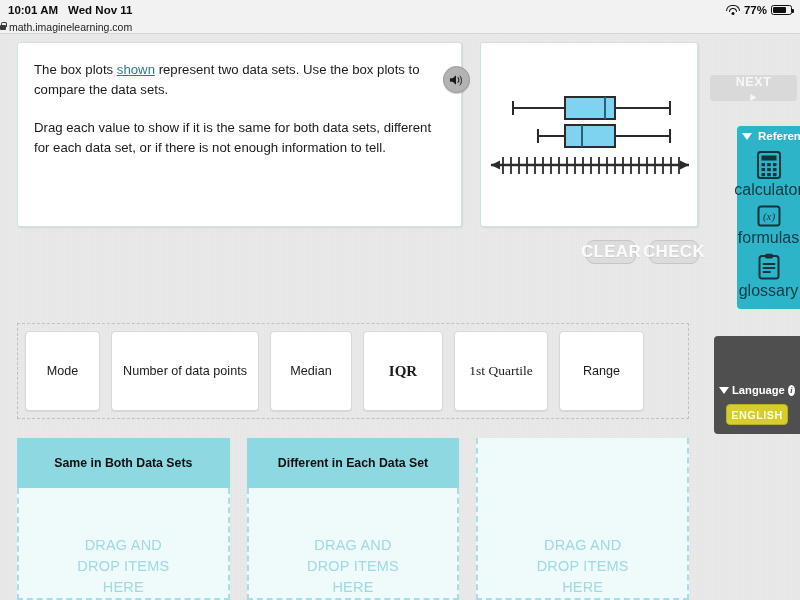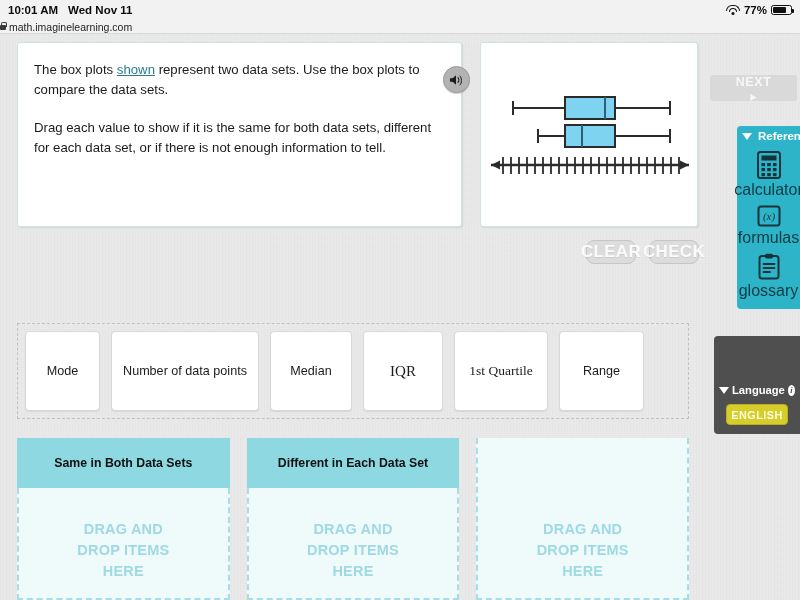--- a/index.html
+++ b/index.html
@@ -133,21 +133,21 @@
     border: 1px solid #d8d8d8; border-radius: 4px;
     display: flex; align-items: center; justify-content: center;
     font-size: 12.6px; color: #1b1b1b;
     box-shadow: 0 1px 1px rgba(0,0,0,.07);
     padding: 0 10px; text-align: center;
     flex: 0 0 auto;
   }
   .tile.w-mode  { width: 75px; }
   .tile.w-ndp   { width: 148px; }
   .tile.w-med   { width: 82px; }
-  .tile.w-iqr   { width: 80px; font-family: "Liberation Serif", serif; font-size: 15px; }
+  .tile.w-iqr   { width: 80px; font-family: "Liberation Serif", serif; font-size: 15px; font-weight: bold; }
   .tile.w-q1    { width: 94px; font-family: "Liberation Serif", serif; font-size: 13.5px; }
   .tile.w-range { width: 85px; }
 
   
   #dropzones {
     position: absolute; left: 17px; top: 404px;
     width: 672px; height: 162px;
     display: flex; gap: 17px;
   }
   .dropzone { flex: 1; display: flex; flex-direction: column; }
@@ -155,22 +155,21 @@
     background: #8ed8e2; color: #111;
     font-size: 12.3px; font-weight: bold;
     text-align: center; padding: 8px 6px;
     line-height: 16px; min-height: 50px;
     display: flex; align-items: center; justify-content: center;
   }
   .dz-body {
     flex: 1; background: #effafa;
     border: 2px dashed #a9dde3; border-top: none;
     display: flex; align-items: flex-end; justify-content: center;
-    padding-bottom: 16px;
-    font-weight: bold;
+    padding-bottom: 0;
   }
   .dz-hint {
     color: #9fd9e3; font-size: 14.5px; line-height: 21px;
     text-align: center; letter-spacing: .2px;
   }
 
   
   #right-rail { position: absolute; right: 0; top: 0; width: 92px; height: 100%; }
 
   #next-button {

